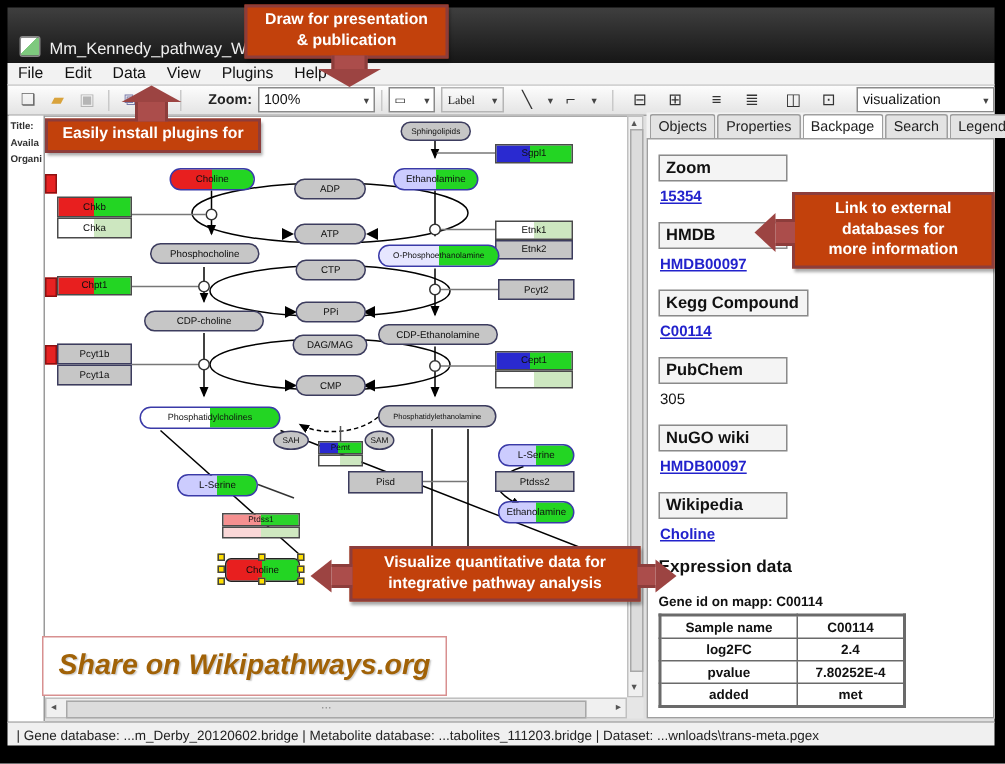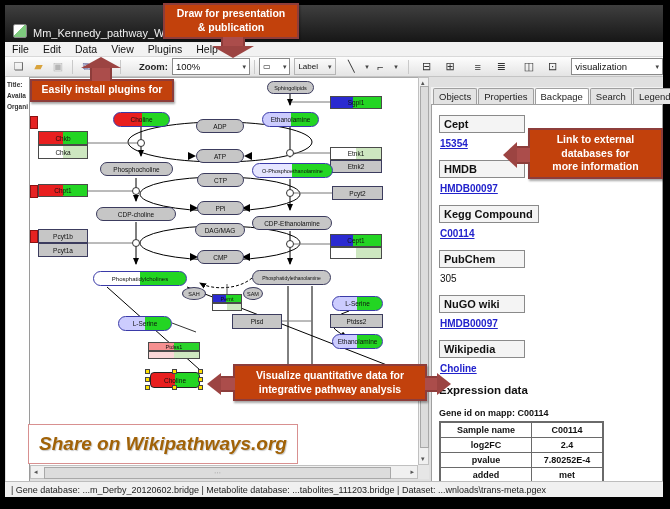--- a/index.html
+++ b/index.html
@@ -28,21 +28,21 @@
   .layer{position:absolute;left:-30px;top:-77px;width:670px;height:509px;}
   
   .hscroll{left:30px;top:465px;width:388px;height:14px;background:#f0f0f0;border:1px solid #c0c0c0;box-sizing:border-box;}
   .vscroll{left:418px;top:77px;width:11px;height:388px;background:#f0f0f0;border:1px solid #c0c0c0;box-sizing:border-box;}
   .thumbh{position:absolute;left:13px;top:1px;width:345px;height:10px;background:#dcdcdc;border:1px solid #a8a8a8;
           font-size:7px;color:#888;text-align:center;line-height:9px;}
   .thumbv{position:absolute;left:1px;top:8px;width:7px;height:360px;background:#dcdcdc;border:1px solid #a8a8a8;}
   .scrollarrow{position:absolute;font-size:7px;color:#555;line-height:12px;}
   .corner{left:418px;top:465px;width:11px;height:14px;background:#e6e6e6;}
   
-  .panel{left:431px;top:87px;width:232px;height:404px;background:#f2f2f2;box-sizing:border-box;}
+  .panel{left:431px;top:75px;width:232px;height:404px;background:#f2f2f2;box-sizing:border-box;}
   .tabs{position:absolute;left:2px;top:1px;display:flex;font-size:9.5px;color:#222;}
   .tab{padding:2px 5px;border:1px solid #9f9f9f;border-bottom:none;background:#e3e3e3;margin-right:1px;
        border-radius:2px 2px 0 0;white-space:nowrap;}
   .tab.active{background:#fff;font-weight:normal;position:relative;z-index:2;}
   .panelbody{position:absolute;left:0;top:17px;right:0;bottom:0;background:#fff;border:1px solid #9f9f9f;
              box-sizing:border-box;padding:1px 0 0 7px;overflow:hidden;}
   .bp-header{border:1px solid #8a8a8a;background:#f4f4f4;font-weight:bold;font-size:11px;color:#111;
              width:86px;padding:2px 4px;box-sizing:border-box;white-space:nowrap;}
   .bp-header.wide{width:100px;}
   .bp-link{display:inline-block;color:#2222cc;font-weight:bold;font-size:10px;text-decoration:underline;margin:5px 0 0 1px;}
@@ -105,21 +105,21 @@
   <span style="font-size:9.5px;font-weight:bold;color:#222;margin:0 4px 0 14px;">Zoom:</span>
   <span class="combo" style="width:72px;text-align:center;">
     <span>100%</span>
     <span class="dd">▾</span>
   </span>
   <span class="tsep"></span>
   <span class="combo" style="width:24px;">
     <span style="font-size:8px;">▭</span>
     <span class="dd">▾</span>
   </span>
-  <span class="combo" style="width:34px;margin-left:4px;border-color:#b5b5b5;background:transparent;">
+  <span class="combo" style="width:34px;margin-left:4px;border-color:#b5b5b5;background:transparent;font-family:Liberation Serif, serif;">
     <span style="font-size:8px;">Label</span>
     <span class="dd">▾</span>
   </span>
   <span class="ticon" style="margin-left:8px;">╲</span>
   <span class="dd">▾</span>
   <span class="ticon" style="margin-left:4px;">⌐</span>
   <span class="dd">▾</span>
   <span class="tsep" style="margin-left:10px;"></span>
   <span class="ticon" style="margin-left:6px;">⊟</span>
   <span class="ticon" style="margin-left:6px;">⊞</span>
@@ -265,21 +265,21 @@
 <div class="abs panel">
   <div class="tabs">
     <span class="tab">Objects</span>
     <span class="tab">Properties</span>
     <span class="tab active">Backpage</span>
     <span class="tab">Search</span>
     <span class="tab">Legend</span>
   </div>
   <div class="panelbody">
     <div class="bp-section">
-      <div class="bp-header">Cept</div>
+      <div class="bp-header">Zoom</div>
       <a class="bp-link" href="#">15354</a>
     </div>
     <div class="bp-section">
       <div class="bp-header">HMDB</div>
       <a class="bp-link" href="#">HMDB00097</a>
     </div>
     <div class="bp-section">
       <div class="bp-header wide">Kegg Compound</div>
       <a class="bp-link" href="#">C00114</a>
     </div>

